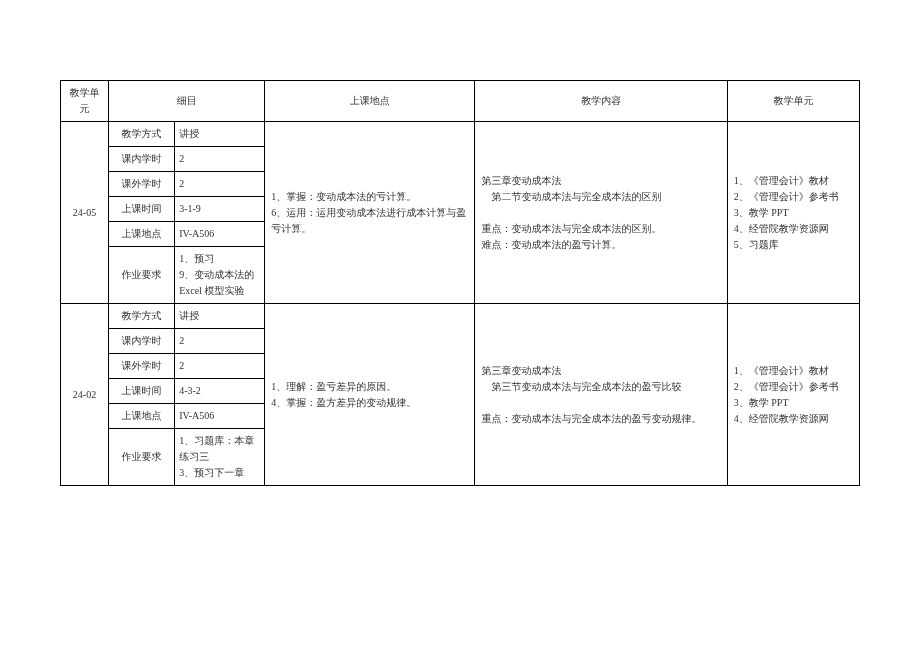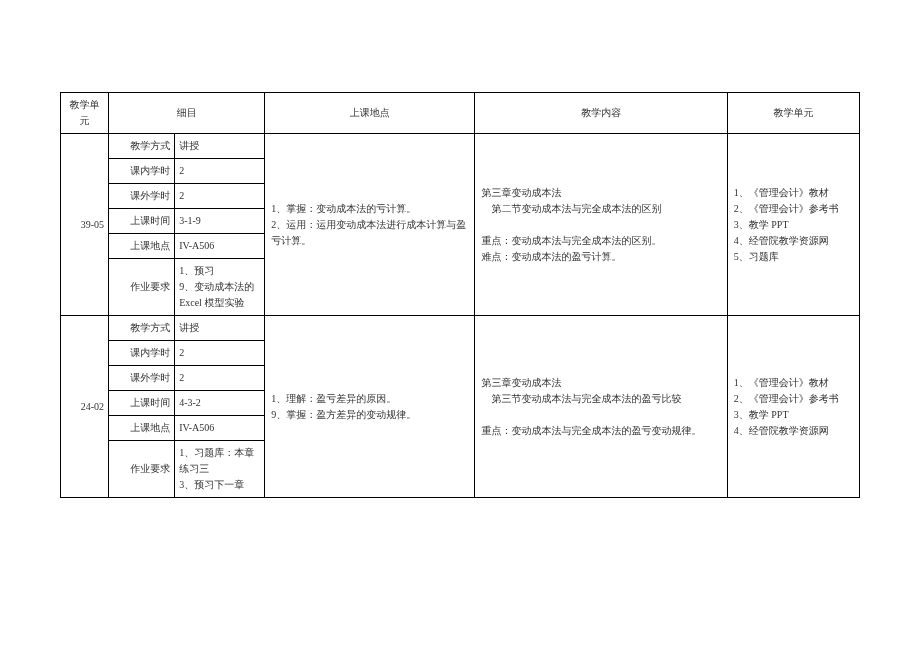--- a/index.html
+++ b/index.html
@@ -5,39 +5,39 @@
     body {
       font-family: "SimSun", "宋体", serif;
       font-size: 10px;
       color: #333;
       background: #fff;
       margin: 0;
       padding: 80px 60px;
     }
     .wrap {
       width: 800px;
-      margin: 12px auto;
+      margin: 0 auto;
     }
     table {
       border-collapse: collapse;
       width: 100%;
       table-layout: fixed;
     }
     td, th {
       border: 1px solid #000;
       padding: 4px 4px;
       vertical-align: middle;
       line-height: 1.6;
       font-size: 10px;
     }
     th {
       text-align: center;
       font-weight: normal;
     }
-    .center { text-align: right; }
+    .center { text-align: center; }
     .left { text-align: left; }
     .col-unit { width: 40px; }
     .col-sublabel { width: 55px; }
     .col-subval { width: 75px; }
     .col-obj { width: 175px; }
     .col-content { width: 210px; }
     .col-res { width: 110px; }
     .cell-pad { padding: 6px 6px; }
     .multi { white-space: pre-wrap; }
   </style>
@@ -59,25 +59,25 @@
       <th>教学单元</th>
       <th colspan="2">细目</th>
       <th>上课地点</th>
       <th>教学内容</th>
       <th>教学单元</th>
     </tr>
   </thead>
   <tbody>
 
     <tr>
-      <td rowspan="6" class="center">39-05</td>
+      <td rowspan="6" class="center">24-05</td>
       <td class="center">教学方式</td>
       <td class="left">讲授</td>
       <td rowspan="6" class="left multi cell-pad">1、掌握：变动成本法的亏计算。
-2、运用：运用变动成本法进行成本计算与盈亏计算。</td>
+6、运用：运用变动成本法进行成本计算与盈亏计算。</td>
       <td rowspan="6" class="left multi cell-pad">第三章变动成本法
     第二节变动成本法与完全成本法的区别
 
 重点：变动成本法与完全成本法的区别。
 难点：变动成本法的盈亏计算。</td>
       <td rowspan="6" class="left multi cell-pad">1、《管理会计》教材
 2、《管理会计》参考书
 3、教学 PPT
 4、经管院教学资源网
 5、习题库</td>
@@ -102,21 +102,21 @@
       <td class="center">作业要求</td>
       <td class="left multi">1、预习
 9、变动成本法的Excel 模型实验</td>
     </tr>
 
     <tr>
       <td rowspan="6" class="center">24-02</td>
       <td class="center">教学方式</td>
       <td class="left">讲授</td>
       <td rowspan="6" class="left multi cell-pad">1、理解：盈亏差异的原因。
-9、掌握：盈方差异的变动规律。</td>
+4、掌握：盈方差异的变动规律。</td>
       <td rowspan="6" class="left multi cell-pad">第三章变动成本法
     第三节变动成本法与完全成本法的盈亏比较
 
 重点：变动成本法与完全成本法的盈亏变动规律。</td>
       <td rowspan="6" class="left multi cell-pad">1、《管理会计》教材
 2、《管理会计》参考书
 3、教学 PPT
 4、经管院教学资源网</td>
     </tr>
     <tr>

